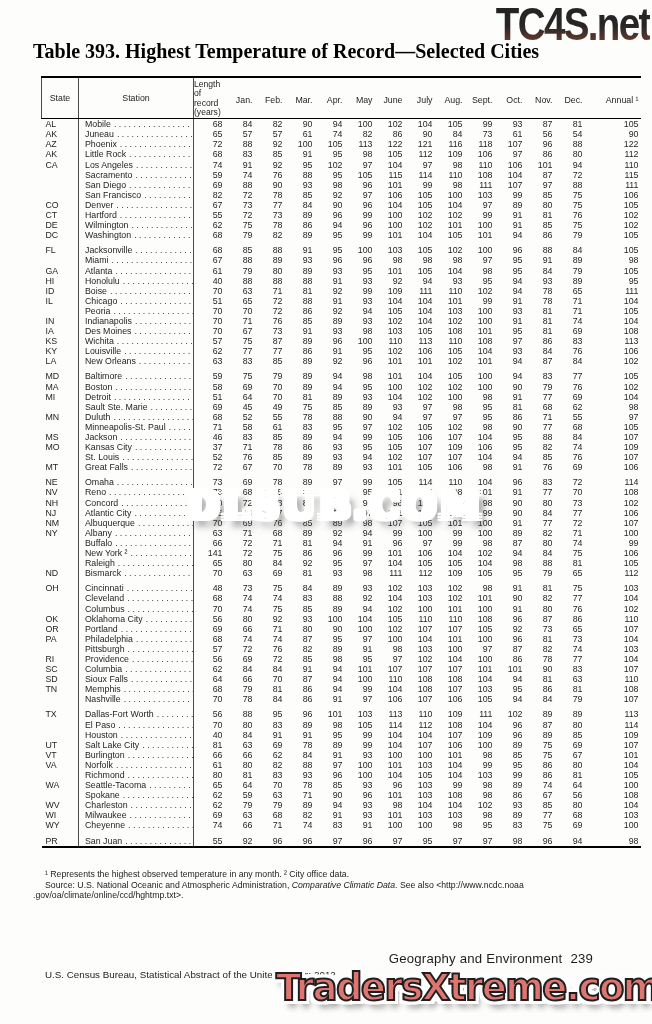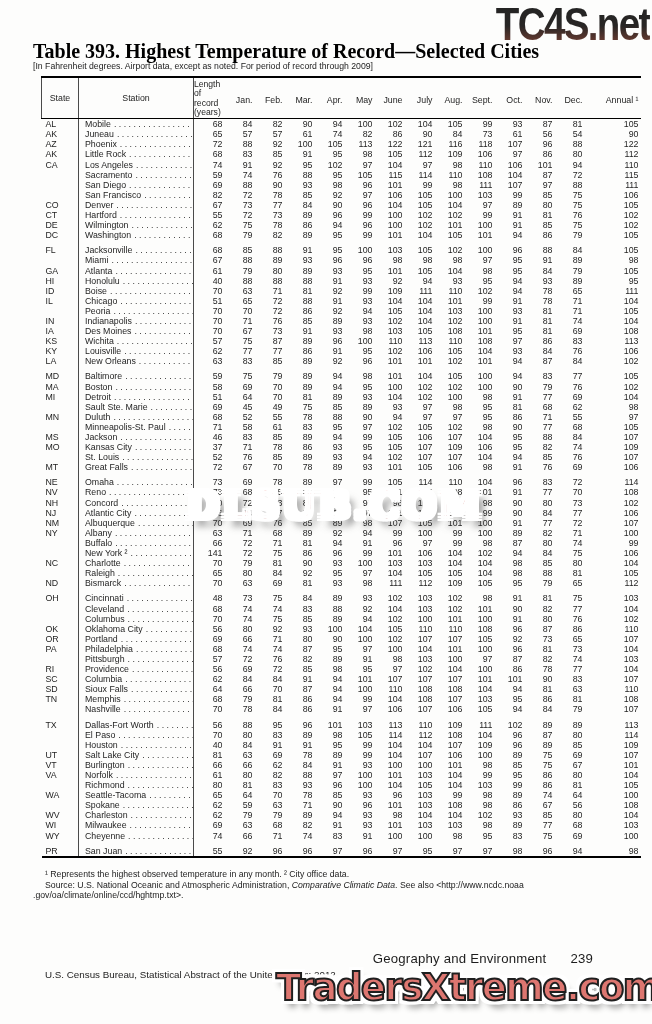--- a/index.html
+++ b/index.html
@@ -35,21 +35,21 @@
 
   
   .footnotes{position:absolute;left:33px;top:869px;width:588px;font-size:8.7px;
              line-height:10.6px;color:#222;}
   .fn-indent{text-indent:12px;}
   .src-italic{font-style:italic;}
 
   
   .footer-right{position:absolute;top:951px;left:0;width:593px;text-align:right;
                 font-size:13.2px;color:#1d1d1d;letter-spacing:.2px;z-index:2;}
-  .footer-right .pageno{margin-left:24px;}
+  .footer-right .pageno{margin-left:8px;}
   .footer-left{position:absolute;top:969px;left:45px;font-size:9.8px;color:#1d1d1d;z-index:2;}
 
   
   .wm-top{position:absolute;top:0px;right:2px;z-index:6;font-size:47px;line-height:1;
           font-weight:bold;letter-spacing:-2px;transform:scaleX(.82);transform-origin:100% 0;
           background:linear-gradient(180deg,#232323 0%,#282625 55%,#60382f 85%,#7d4a42 100%);
           -webkit-background-clip:text;background-clip:text;color:transparent;}
   .wm-mid{position:absolute;left:186px;top:486px;z-index:6;font-family:"DejaVu Serif",serif;
           font-weight:bold;font-size:38px;line-height:1;letter-spacing:3px;
           background:linear-gradient(180deg,#f0827a 0%,#e04a42 38%,#ab1016 62%,#c92d2a 100%);
@@ -65,21 +65,20 @@
                       4px 7px 6px rgba(0,0,0,.45);}
 </style>
 </head>
 <body>
 
 <div class="page">
 
   <div class="wm-top">TC4S.net</div>
 
   <div class="title">Table 393. Highest Temperature of Record—Selected Cities</div>
-  <div class="headnote">[In Fahrenheit degrees. Airport data, except as noted. For period of record through 2009]</div>
 
   <table class="t">
     <colgroup>
       <col style="width:37px">
         <col style="width:115px">
         <col style="width:31px">
       <col style="width:30px">
         <col style="width:30px">
         <col style="width:30px">
         <col style="width:30px">
@@ -1137,43 +1136,20 @@
       <td class="c-m c-num">101</td>
       <td class="c-m c-num">106</td>
       <td class="c-m c-num">104</td>
       <td class="c-m c-num">102</td>
       <td class="c-m c-num">94</td>
       <td class="c-m c-num">84</td>
       <td class="c-m c-num">75</td>
       <td class="c-annual c-num">106</td>
     </tr>
 
-    <tr>
-      <td class="c-state">NC</td>
-      <td class="c-station">
-        <div class="stwrap">
-          <span class="c-name">Charlotte</span>
-          <span class="dots"></span>
-        </div>
-      </td>
-      <td class="c-len c-num">70</td>
-      <td class="c-m c-num">79</td>
-      <td class="c-m c-num">81</td>
-      <td class="c-m c-num">90</td>
-      <td class="c-m c-num">93</td>
-      <td class="c-m c-num">100</td>
-      <td class="c-m c-num">103</td>
-      <td class="c-m c-num">103</td>
-      <td class="c-m c-num">104</td>
-      <td class="c-m c-num">104</td>
-      <td class="c-m c-num">98</td>
-      <td class="c-m c-num">85</td>
-      <td class="c-m c-num">80</td>
-      <td class="c-annual c-num">104</td>
-    </tr>
 
     <tr>
       <td class="c-state"></td>
       <td class="c-station">
         <div class="stwrap">
           <span class="c-name">Raleigh</span>
           <span class="dots"></span>
         </div>
       </td>
       <td class="c-len c-num">65</td>

